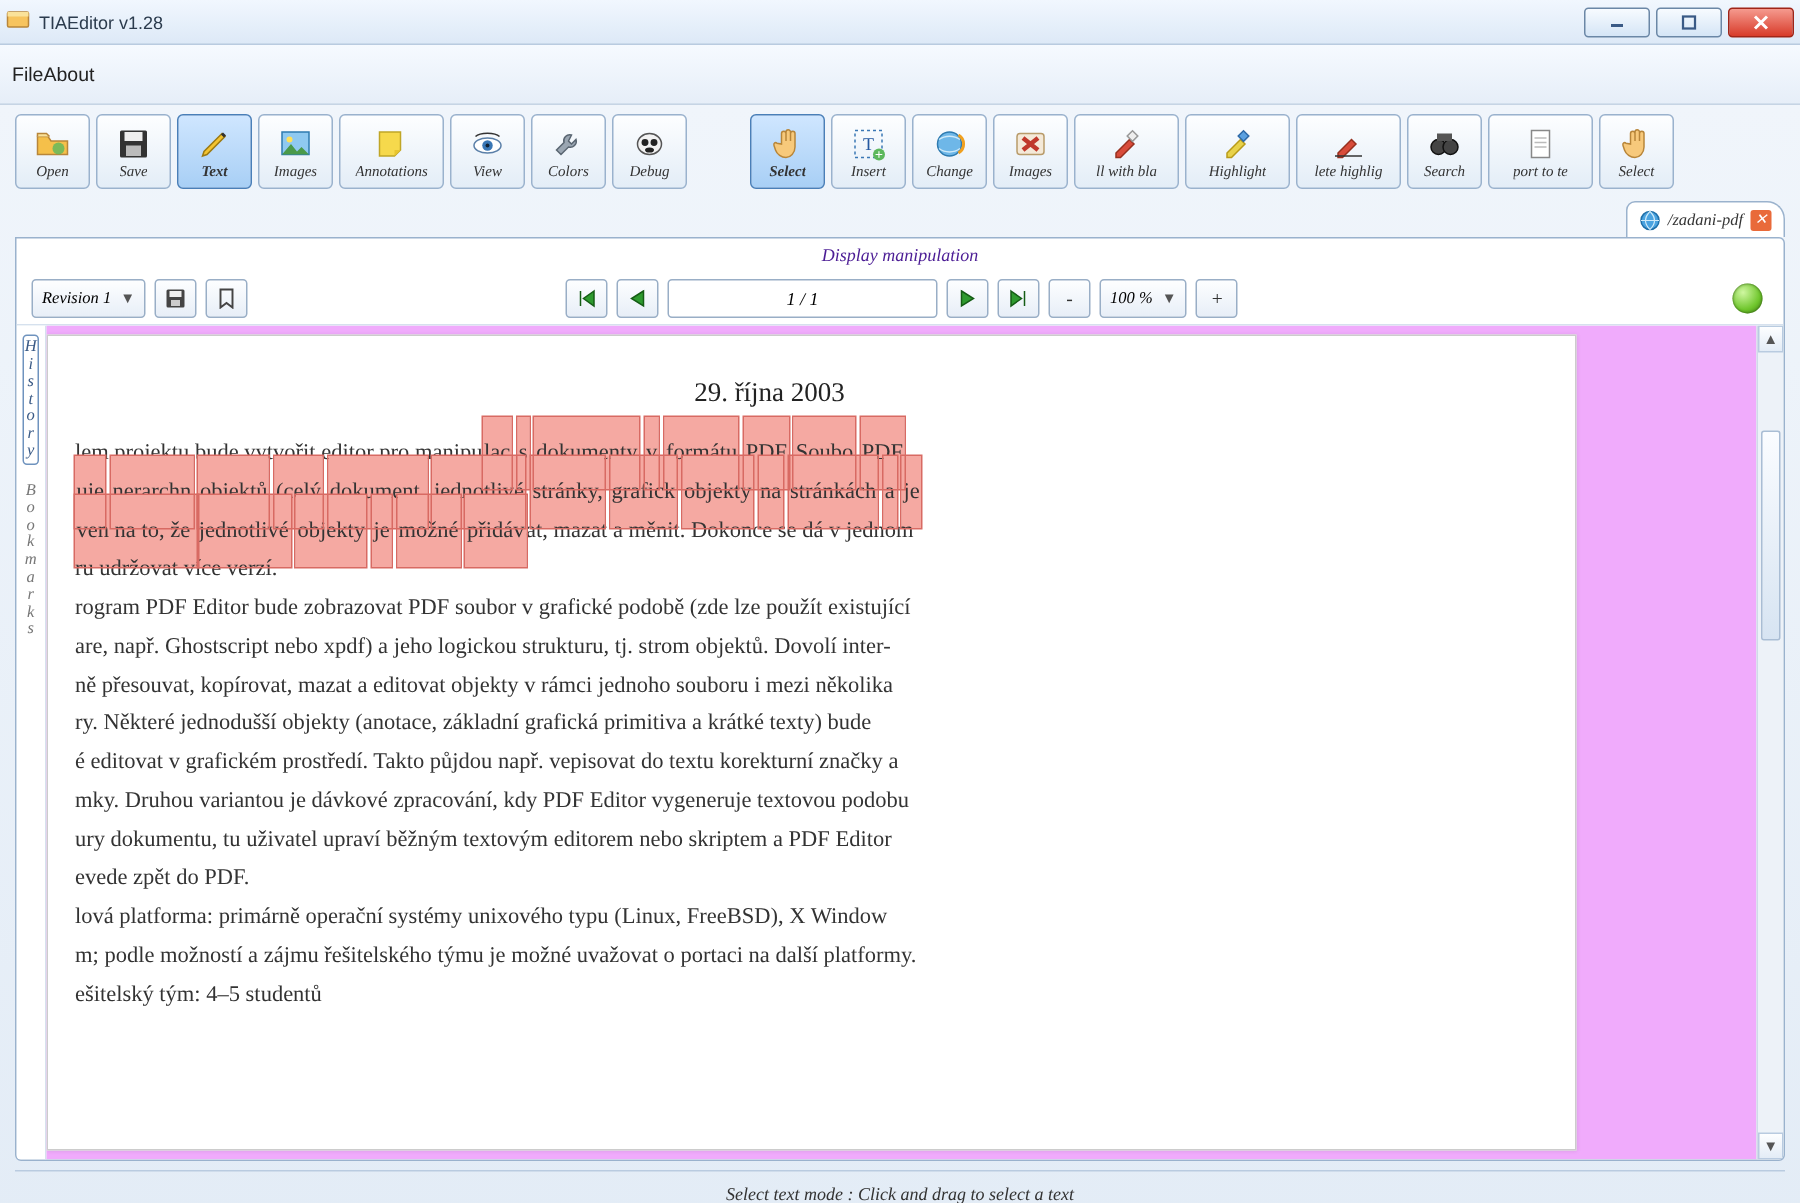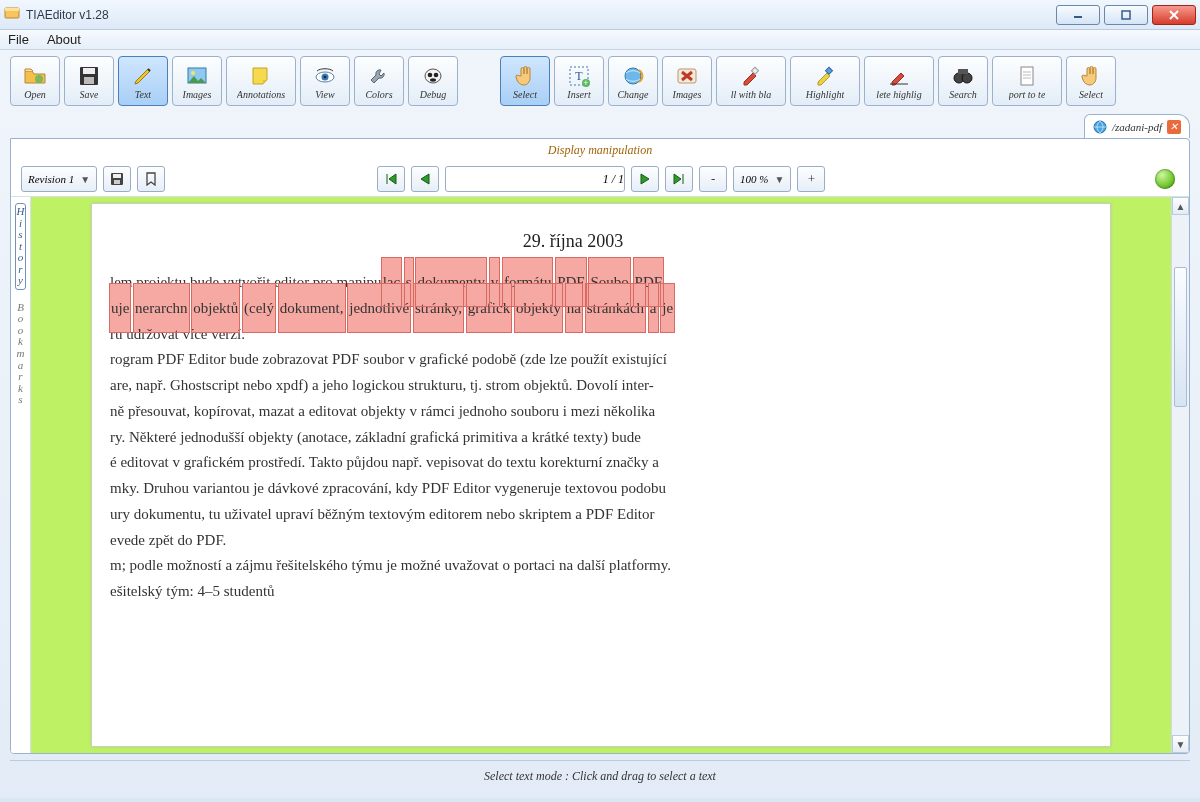--- a/index.html
+++ b/index.html
@@ -7,55 +7,55 @@
   
   .titlebar { height: 30px; background: linear-gradient(#f1f7fe,#dde9f7); border-bottom:1px solid #b9cbe0; display:flex; align-items:center; padding:0 4px; }
   .titlebar .app-icon svg { width:16px; height:16px; }
   .title-text { margin-left:6px; color:#2b3b4d; font-size:12px; flex:0 0 auto; }
   .title-spacer { flex:1; }
   .win-btns { display:flex; gap:4px; }
   .win-btn { width:44px; height:20px; border:1px solid #6b87a6; border-radius:3px; background:linear-gradient(#f7fbff,#d5e5f6); display:flex; align-items:center; justify-content:center; }
   .win-btn.close { background:linear-gradient(#f59a8e,#d83b2a); border-color:#a02518; }
   .win-btn svg { width:14px; height:12px; }
   
-  .menubar { height:20px; background:linear-gradient(#f6faff,#e6eef8); border-bottom:1px solid #c6d4e4; display:flex; align-items:center; padding:0 8px; gap:18px; }
+  .menubar { height:40px; background:linear-gradient(#f6faff,#e6eef8); border-bottom:1px solid #c6d4e4; display:flex; align-items:center; padding:0 8px; }
   .menu-item { color:#222; font-size:13px; cursor:default; }
   
   .chrome { background:linear-gradient(#f0f5fb,#e3ecf6); padding:6px 10px 10px 10px; height:calc(802px - 30px - 24px); display:flex; flex-direction:column; }
   
   .toolbar { display:flex; gap:6px; align-items:flex-start; }
   .tool-group { display:flex; gap:4px; }
   .tool-sep { width:30px; }
   .tool-btn { width:50px; height:50px; border:1px solid #9ab2cd; border-radius:4px; background:linear-gradient(#fdfeff,#e3edf7); display:flex; flex-direction:column; align-items:center; justify-content:center; padding:2px; cursor:default; }
   .tool-btn.wide { width:70px; }
-  .tool-btn.active { background:linear-gradient(#cfe6ff,#a8cff5); border-color:#4a7fb8; }
+  .tool-btn.active { background:linear-gradient(#cfe6ff,#a8cff5); border-color:#4a7fb8;font-weight:bold; }
   .tool-btn .icon { width:26px; height:26px; display:flex; align-items:center; justify-content:center; }
   .tool-btn .lbl { font-family: "Comic Sans MS","Bradley Hand",cursive; font-style:italic; font-size:10px; color:#333; white-space:nowrap; overflow:hidden; max-width:100%; }
   
   .tabstrip { margin-top:8px; height:24px; display:flex; align-items:flex-end;justify-content:flex-end; }
   .tab { height:24px; background:#fff; border:1px solid #9ab2cd; border-bottom:none; border-radius:6px 12px 0 0; display:flex; align-items:center; padding:0 8px; gap:5px; font-family:"Comic Sans MS",cursive; font-style:italic; font-size:11px; color:#333;}
   .tab .closex { width:14px; height:14px; background:#e96a3a; border-radius:2px; display:flex; align-items:center; justify-content:center; color:#fff; font-size:10px; line-height:1; }
   .tab .globe { width:14px; height:14px; }
   
   .panel { flex:1; border:1px solid #9ab2cd; border-radius:0 4px 4px 4px; background:#fff; display:flex; flex-direction:column; overflow:hidden; }
-  .panel-title { text-align:center; font-family:"Comic Sans MS",cursive; font-style:italic; font-size:12px; padding:4px 0; color:#a16207; }
+  .panel-title { text-align:center; font-family:"Comic Sans MS",cursive; font-style:italic; font-size:12px; padding:4px 0; color:#4c1d95; }
   .nav-row { display:flex; align-items:center; gap:6px; padding:4px 10px; border-bottom:1px solid #d6e1ee; }
   .combo { height:26px; border:1px solid #99aec6; border-radius:3px; background:linear-gradient(#fdfeff,#e7eef7); display:flex; align-items:center; padding:0 6px; gap:6px; font-family:"Comic Sans MS",cursive; font-style:italic; font-size:11px;justify-content:space-between; }
   .combo .caret { font-size:10px; color:#555; }
   .sq-btn { width:28px; height:26px; border:1px solid #99aec6; border-radius:3px; background:linear-gradient(#fdfeff,#e7eef7); display:flex; align-items:center; justify-content:center; font-family:"Comic Sans MS",cursive; font-style:italic; font-size:13px; color:#333; }
-  .page-field { flex:0 0 180px; height:26px; border:1px solid #99aec6; border-radius:3px; background:#fff; display:flex; align-items:center; justify-content:flex-end; font-family:"Comic Sans MS",cursive; font-style:italic; }
+  .page-field { flex:0 0 180px; height:26px; border:1px solid #99aec6; border-radius:3px; background:#fff; display:flex; align-items:center; justify-content:center; font-family:"Comic Sans MS",cursive; font-style:italic; }
   .nav-spacer { flex:1; }
   .green-orb { width:20px; height:20px; border-radius:50%; background:radial-gradient(circle at 35% 30%, #cff7a1, #6fc62c 60%, #3f7a14); box-shadow: inset 0 0 2px #2a540d; }
   .arrow-ico svg { width:16px; height:16px; }
   
   .workspace { flex:1; display:flex; overflow:hidden; position:relative; }
   .side-tabs { width:20px; background:#fff; border-right:1px solid #d6e1ee; display:flex; flex-direction:column; align-items:center; padding-top:6px; gap:2px; font-family:"Comic Sans MS",cursive; font-style:italic; color:#3a5a86; }
   .side-tabs .vt { border:1px solid #6f93be; border-radius:3px; padding:2px 1px; display:flex; flex-direction:column; align-items:center; line-height:1.05; font-size:11px; }
   .side-tabs .vt.plain { border:none; color:#777; margin-top:8px;}
-  .doc-wrap { flex:1; background:#bef264; position:relative; overflow:hidden; display:flex; justify-content:center; }
+  .doc-wrap { flex:1; background:#f0abfc; position:relative; overflow:hidden; display:flex; }
   .paper { width:1020px; margin:6px 0; background:#fff; border:1px solid #ccc; box-shadow:0 0 3px rgba(0,0,0,.1); padding:24px 74px 40px 18px; font-family: Georgia, "Times New Roman", serif; font-size:15px; color:#333; line-height:1.45; }
   .paper .date { text-align:center; font-size:18px; margin-bottom:18px; color:#222; }
   .paper p { margin-bottom:4px; }
   .hl { background:#f5a9a2; outline:1px solid #d86a63; padding:16px 1px; }
   .vscroll { width:18px; background:#edf2f8; border-left:1px solid #cfdae8; position:relative; }
   .v-up, .v-down { position:absolute; left:0; right:0; height:18px; background:linear-gradient(#fdfeff,#e3ecf6); border:1px solid #b9cbe0; display:flex; align-items:center; justify-content:center; font-size:10px; color:#555;}
   .v-up { top:0; } .v-down { bottom:0; }
   .v-thumb { position:absolute; left:2px; right:2px; top:70px; height:140px; background:linear-gradient(#fafcff,#d7e4f2); border:1px solid #a9bdd4; border-radius:2px; }
   
   .status-sep { height:1px; background:#b9cbe0; margin-top:6px; }
@@ -378,29 +378,31 @@
             <span>r</span>
             <span>k</span>
             <span>s</span>
           </div>
       </div>
       <div class="doc-wrap">
         <div class="paper">
           <div class="date">29. října 2003</div>
           <p><span>lem projektu bude vytvořit editor pro manipu</span><span id="hl1"><span class="hl">lac</span> <span class="hl">s</span> <span class="hl">dokumenty</span> <span class="hl">v</span> <span class="hl">formátu</span> <span class="hl">PDF</span> <span class="hl">Soubo</span> <span class="hl">PDF</span></span></p>
           <p><span id="hl2"><span class="hl">uje</span> <span class="hl">nerarchn</span> <span class="hl">objektů</span> <span class="hl">(celý</span> <span class="hl">dokument,</span> <span class="hl">jednotlivé</span> <span class="hl">stránky,</span> <span class="hl">grafick</span> <span class="hl">objekty</span> <span class="hl">na</span> <span class="hl">stránkách</span> <span class="hl">a</span> <span class="hl">je</span></span></p>
+          <p><span class="hl" id="hl3a">ven na to, že </span><span id="hl3"><span class="hl">jednotlivé</span> <span class="hl">objekty</span> <span class="hl">je</span> <span class="hl">možné</span> <span class="hl">přidáv</span></span><span>at, mazat a měnit. Dokonce se dá v jednom</span></p>
           <p>ru udržovat více verzí.</p>
           <p>rogram PDF Editor bude zobrazovat PDF soubor v grafické podobě (zde lze použít existující</p>
           <p>are, např. Ghostscript nebo xpdf) a jeho logickou strukturu, tj. strom objektů. Dovolí inter-</p>
           <p>ně přesouvat, kopírovat, mazat a editovat objekty v rámci jednoho souboru i mezi několika</p>
           <p>ry. Některé jednodušší objekty (anotace, základní grafická primitiva a krátké texty) bude</p>
           <p>é editovat v grafickém prostředí. Takto půjdou např. vepisovat do textu korekturní značky a</p>
           <p>mky. Druhou variantou je dávkové zpracování, kdy PDF Editor vygeneruje textovou podobu</p>
           <p>ury dokumentu, tu uživatel upraví běžným textovým editorem nebo skriptem a PDF Editor</p>
           <p>evede zpět do PDF.</p>
+          <p>lová platforma: primárně operační systémy unixového typu (Linux, FreeBSD), X Window</p>
           <p>m; podle možností a zájmu řešitelského týmu je možné uvažovat o portaci na další platformy.</p>
           <p>ešitelský tým: 4–5 studentů</p>
         </div>
       </div>
       <div class="vscroll">
         <div class="v-up">▲</div>
         <div class="v-thumb"></div>
         <div class="v-down">▼</div>
       </div>
     </div>

